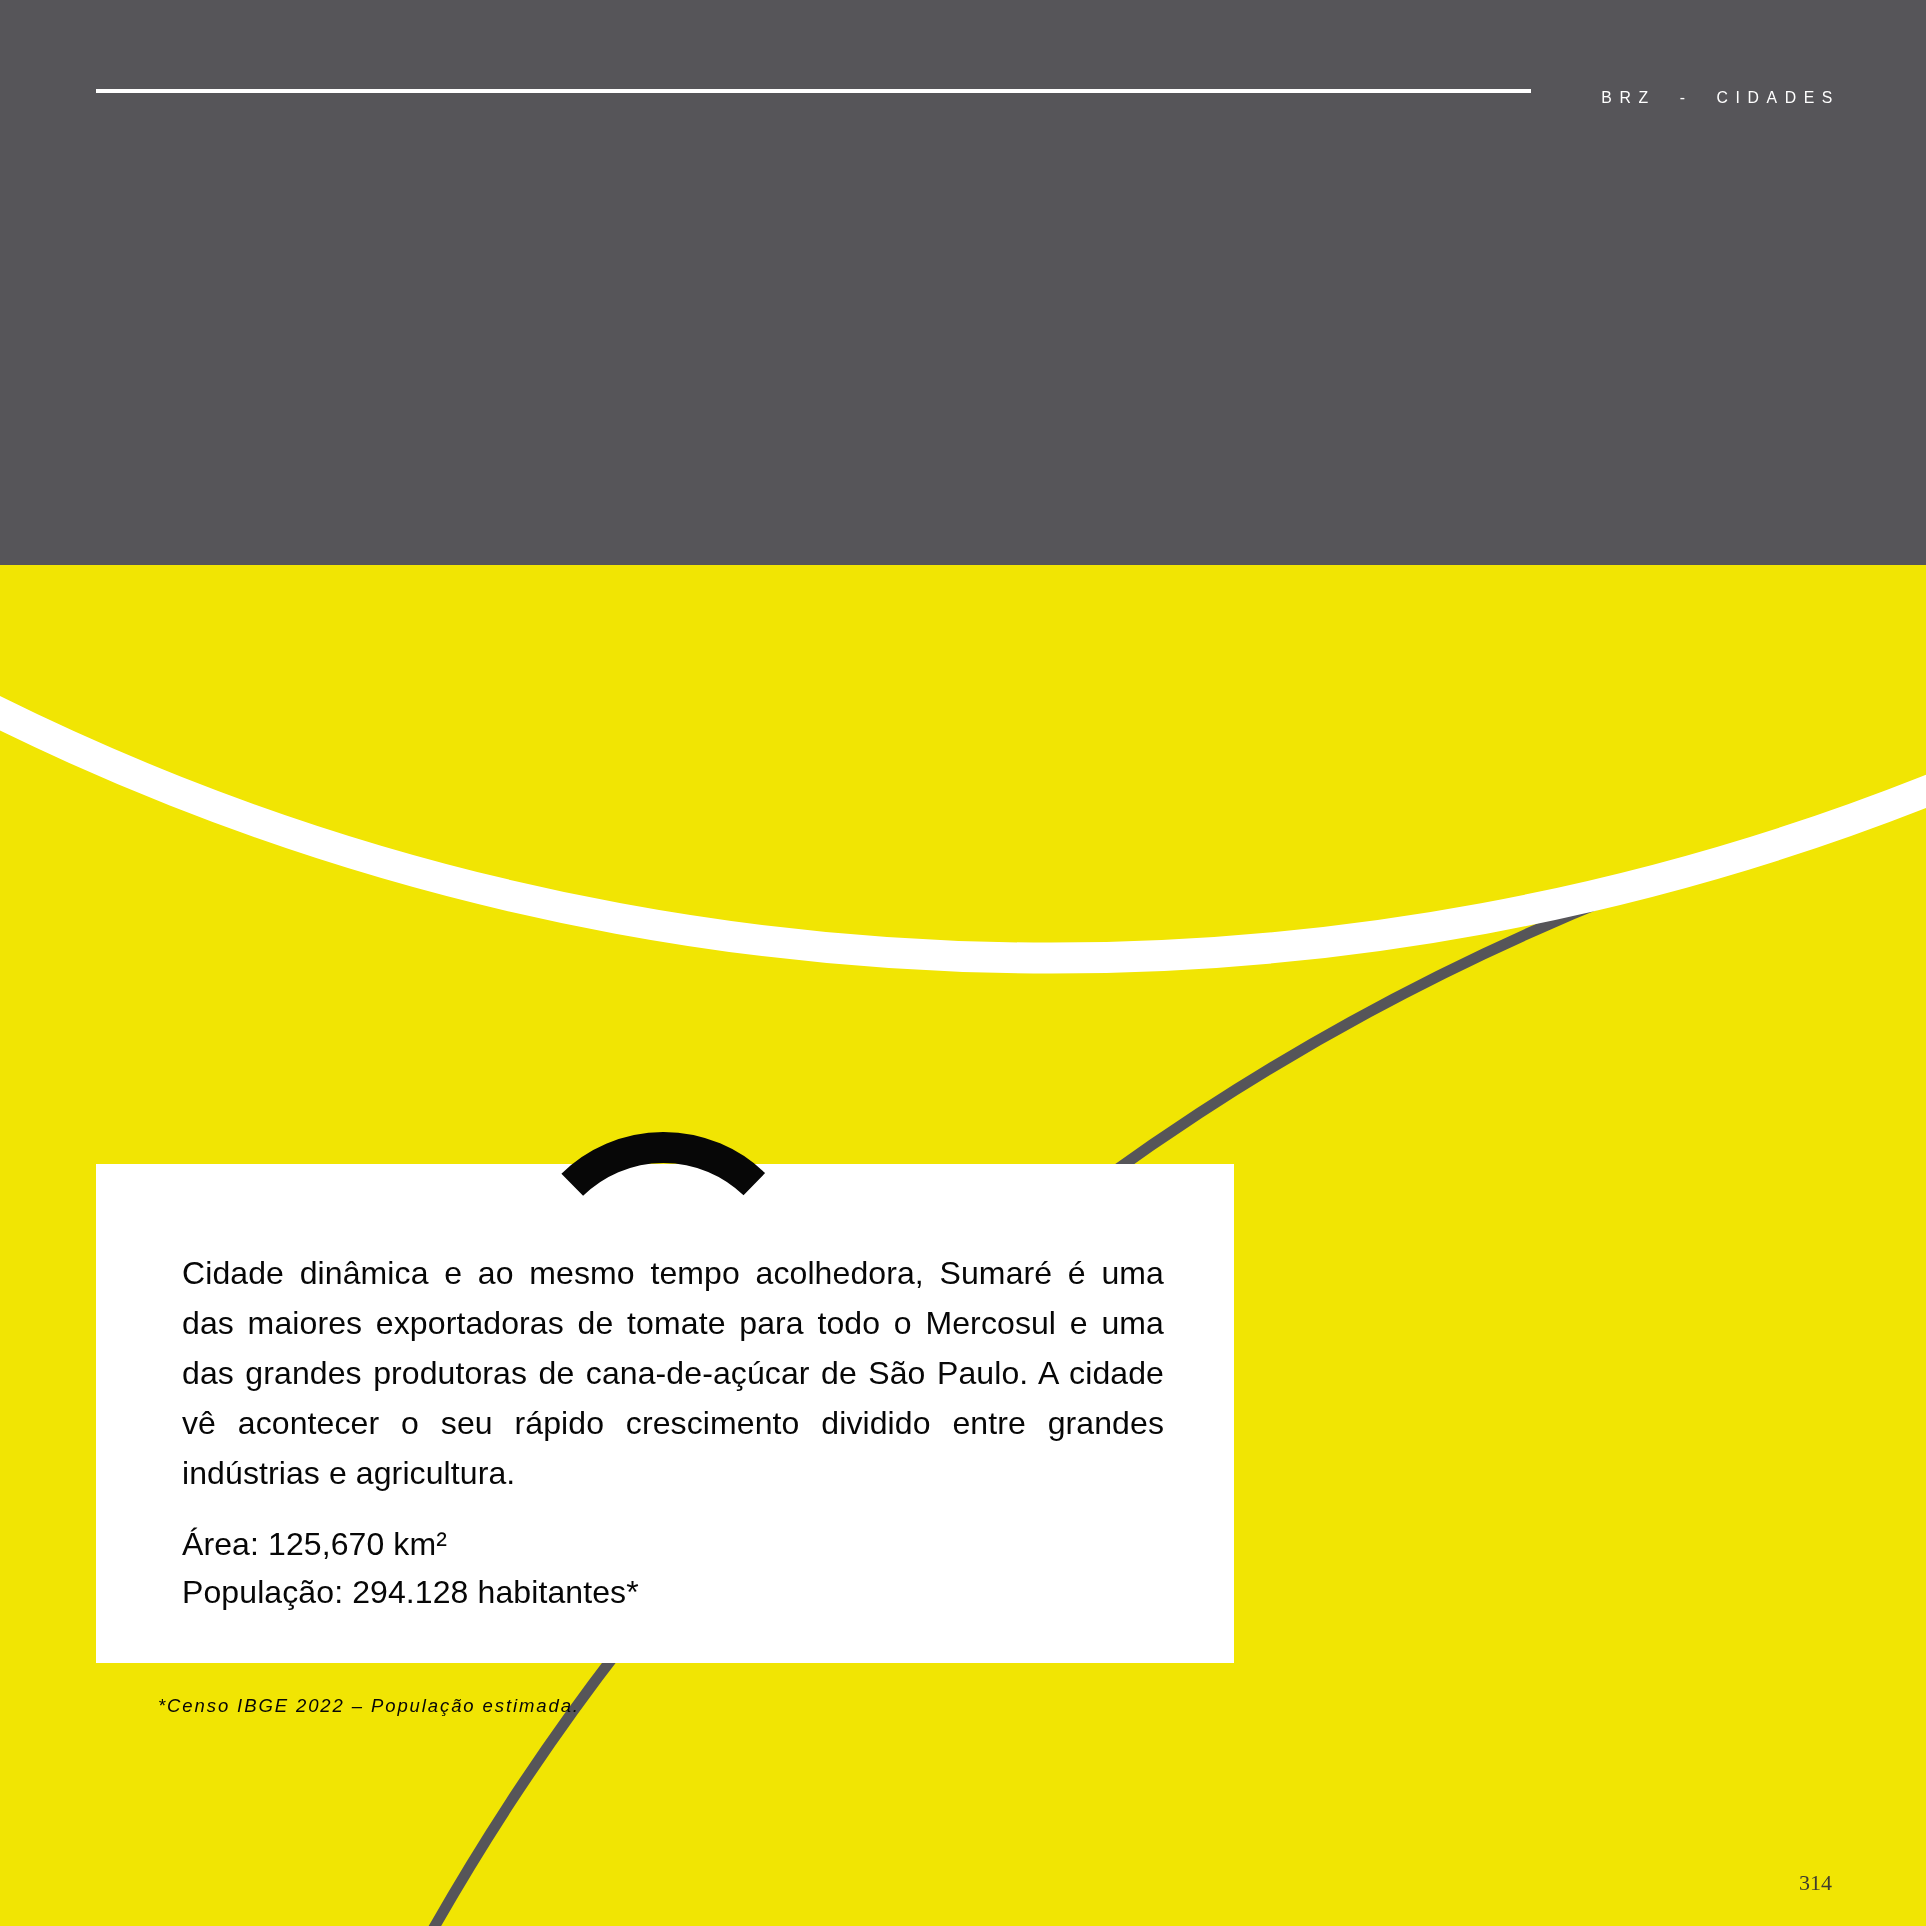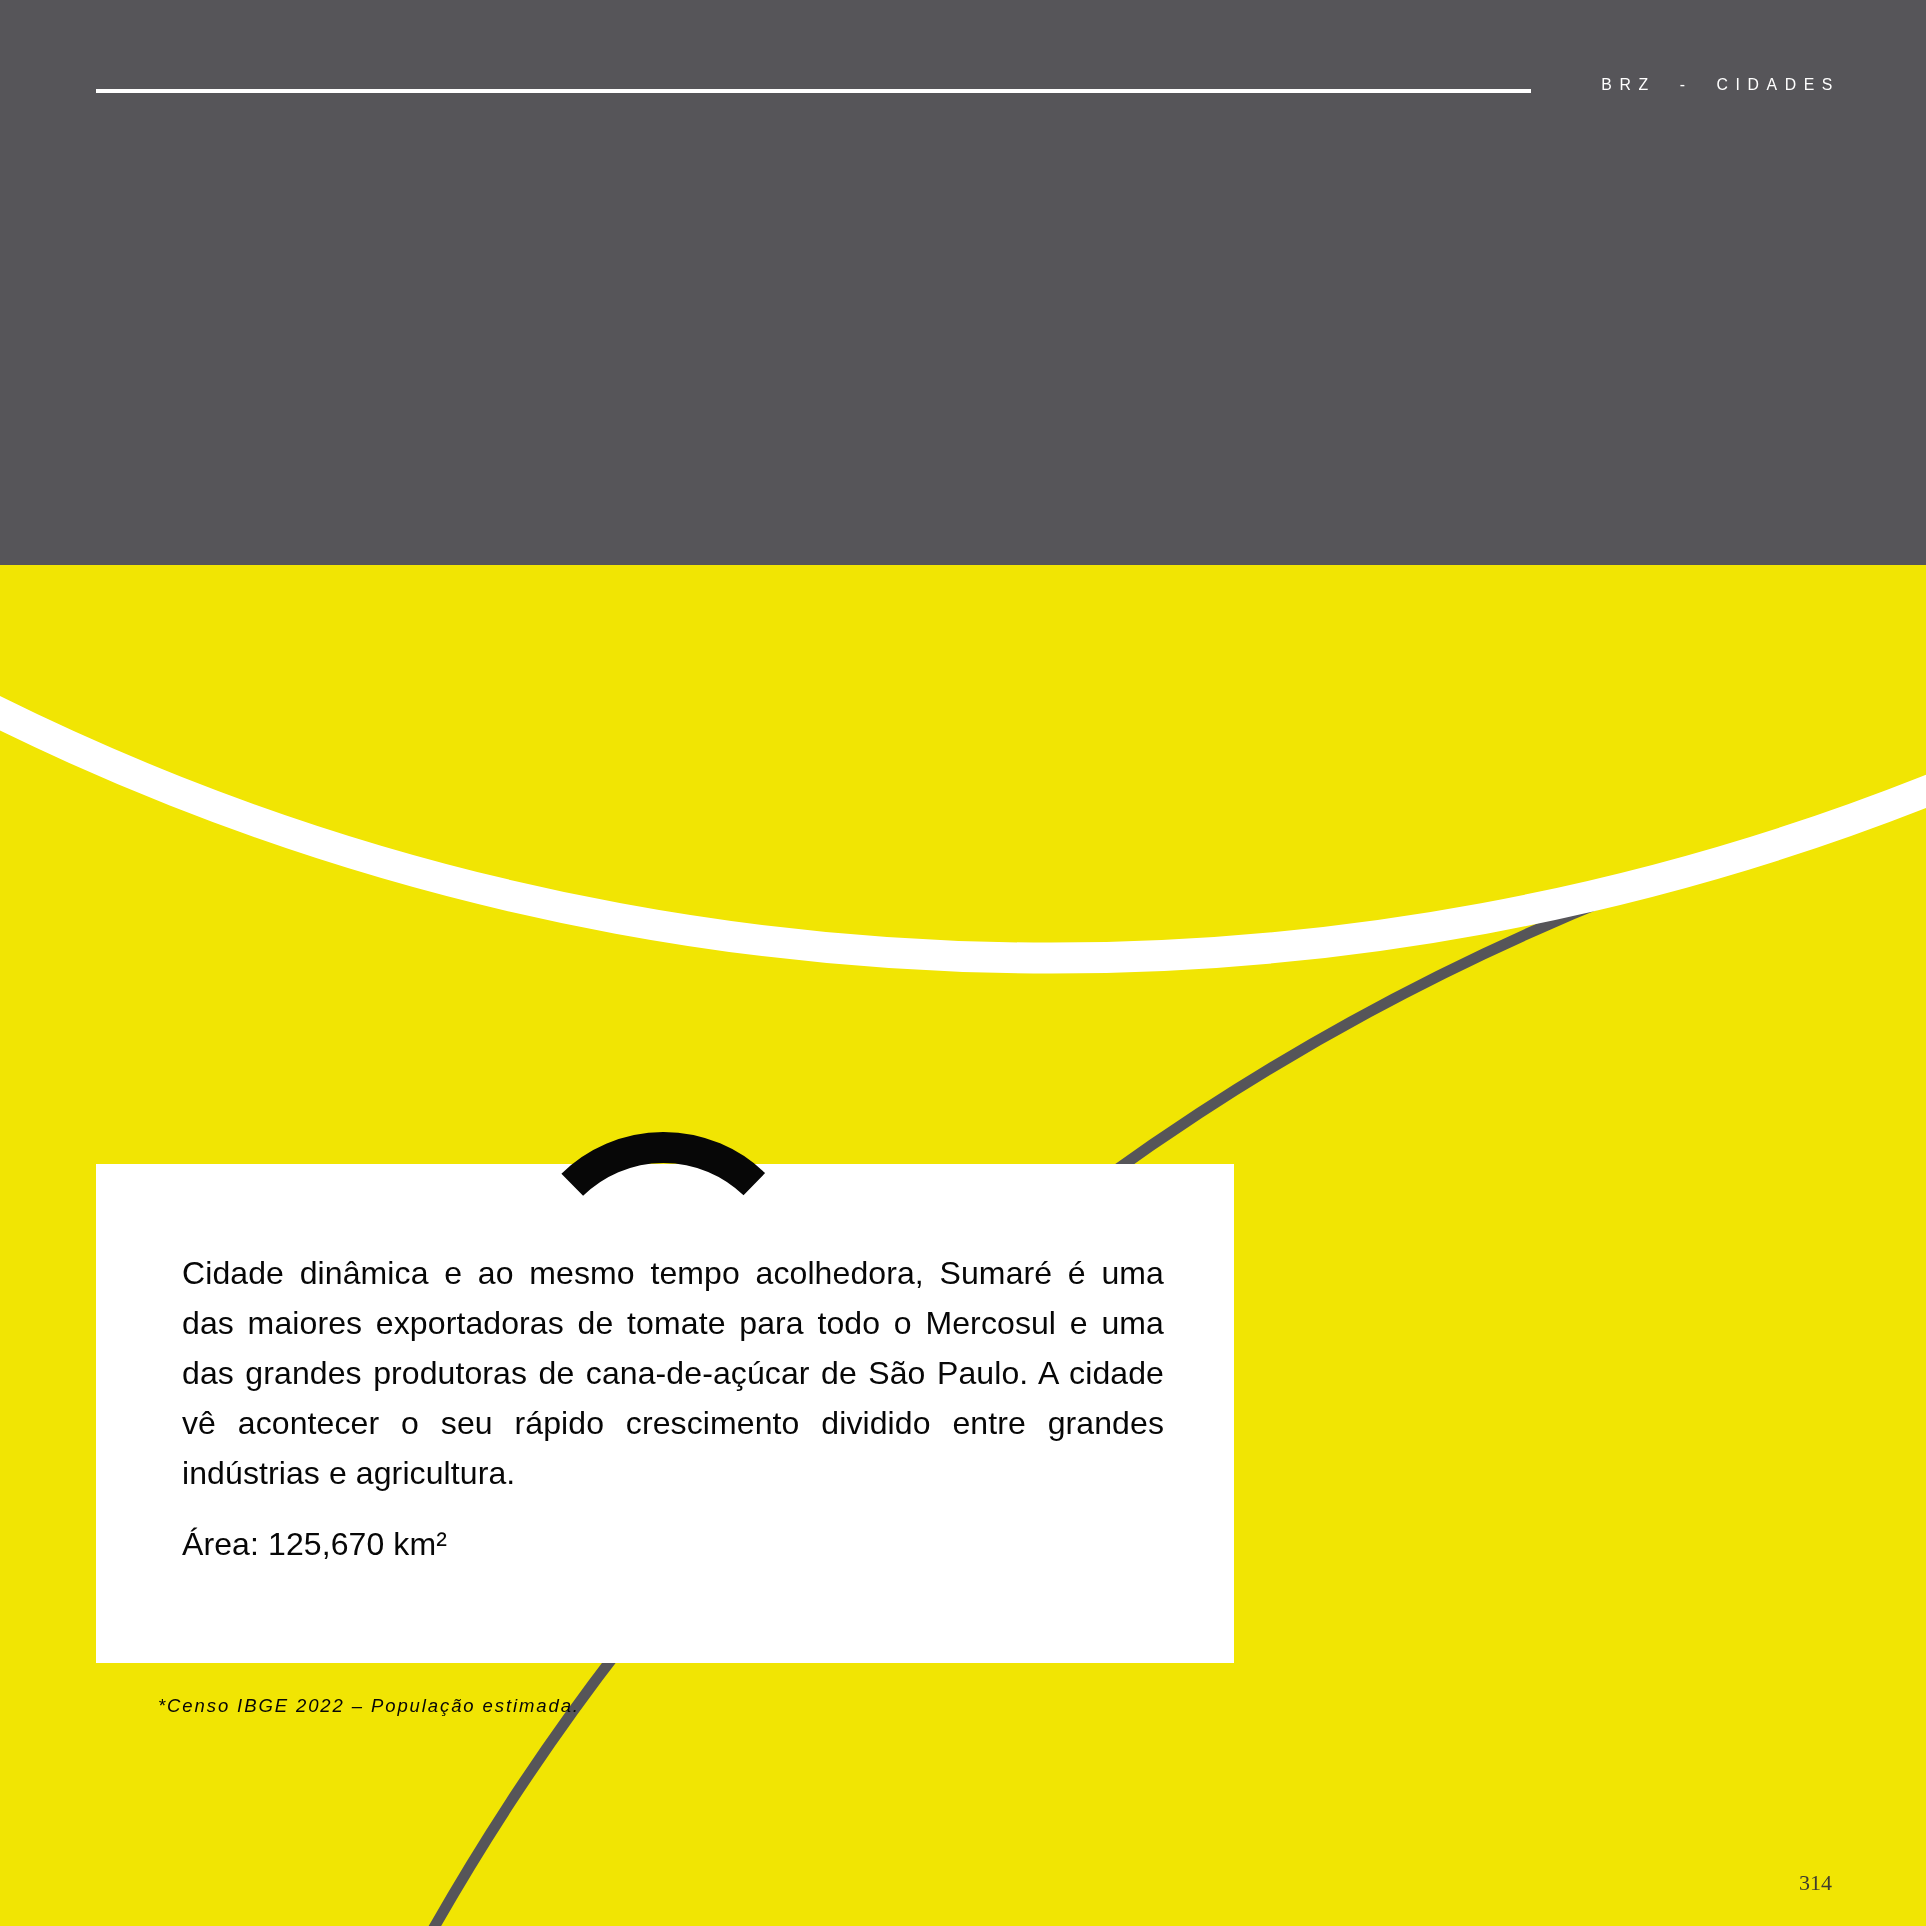--- a/index.html
+++ b/index.html
@@ -23,21 +23,21 @@
     background:var(--gray);
     z-index:0;
   }
   .header-rule{
     position:absolute;left:96px;top:89px;
     width:1435px;height:3.8px;
     background:var(--white);
     z-index:4;
   }
   .header-brand{
-    position:absolute;top:76px;right:86px;
+    position:absolute;top:89px;right:86px;
     color:var(--white);
     font-size:15.8px;
     font-weight:400;
     letter-spacing:7.6px;
     word-spacing:12px;
     white-space:nowrap;
     z-index:4;
   }
   .curves-svg{
     position:absolute;left:0;top:0;width:1926px;height:1926px;
@@ -110,20 +110,24 @@
   </svg>
 
   <div class="card">
     <p class="card-paragraph">Cidade dinâmica e ao mesmo tempo acolhedora, Sumaré é uma das maiores exportadoras de tomate para todo o Mercosul e uma das grandes produtoras de cana-de-açúcar de São Paulo. A cidade vê acontecer o seu rápido crescimento dividido entre grandes indústrias e agricultura.</p>
 
     <div class="card-stats">
       <p class="stat-line">
         <span class="stat-label">Área:</span>
         <span class="stat-value">125,670 km²</span>
       </p>
+      <p class="stat-line">
+        <span class="stat-label">População:</span>
+        <span class="stat-value">294.128 habitantes*</span>
+      </p>
     </div>
   </div>
 
   <svg class="arc-svg" viewBox="0 0 3544 3544">
     <path d="M 1053 2180 A 240 240 0 0 1 1388 2179" fill="none" stroke="#070707" stroke-width="57" stroke-linecap="butt"></path>
   </svg>
 
   <div class="footnote">*Censo IBGE 2022 – População estimada.</div>
 
   <div class="page-number">314</div>

